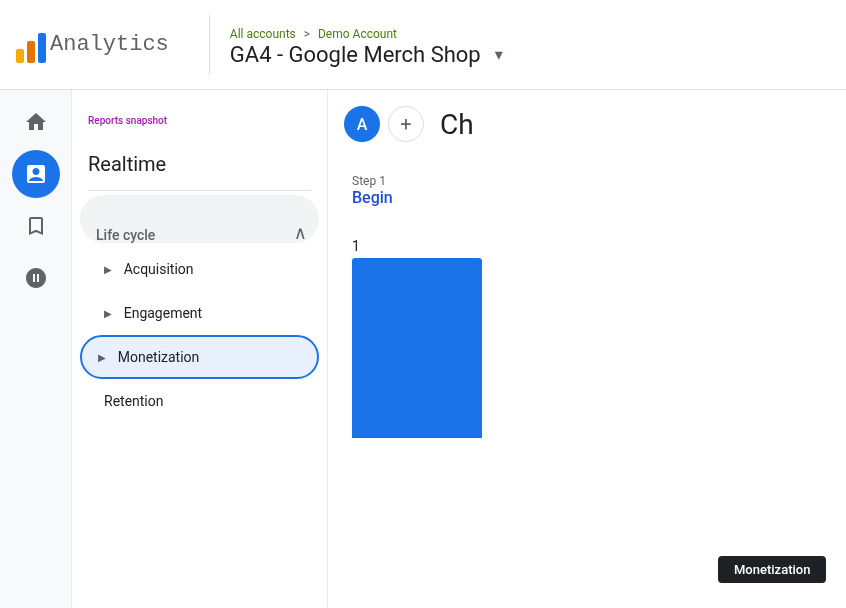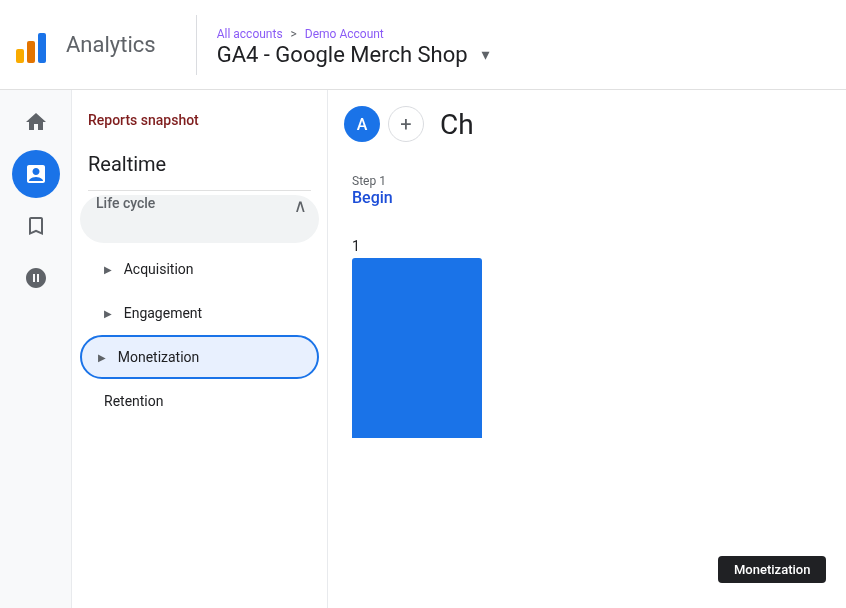--- a/index.html
+++ b/index.html
@@ -17,22 +17,23 @@
       align-items: center;
       height: 90px;
       background: #fff;
       border-bottom: 1px solid #e0e0e0;
       padding: 0 16px;
     }
 
     .logo-area {
       display: flex;
       align-items: center;
-      gap: 20px;
+      gap: 4px;
       padding-right: 20px;
+      font-family: Liberation Mono, monospace;
     }
 
     .logo-bars {
       display: flex;
       align-items: flex-end;
       gap: 3px;
       height: 36px;
     }
 
     .logo-bar {
@@ -46,21 +47,21 @@
       margin: 0 20px;
     }
 
     .account-info {
       display: flex;
       flex-direction: column;
     }
 
     .breadcrumb-text {
       font-size: 12px;
-      color: #8b5cf6;
+      color: #4d7c0f;
       margin-bottom: 2px;
     }
 
     .breadcrumb-separator {
       font-size: 12px;
       color: #5f6368;
       margin: 0 4px;
     }
 
     .account-title {
@@ -129,28 +130,28 @@
       display: flex;
       align-items: center;
       padding: 0 16px;
       height: 44px;
       cursor: pointer;
       font-size: 20px;
       color: #202124;
     }
 
     .sidebar-item.section-header {
-      font-size: 14px;
-      color: #7f1d1d;
+      font-size: 10px;
+      color: #a21caf;
       font-weight: 500;
     }
 
     .sidebar-section {
       display: flex;
-      align-items: flex-start;
+      align-items: flex-end;
       justify-content: space-between;
       padding: 0 12px 0 16px;
       height: 48px;
       cursor: pointer;
       background: #f1f3f4;
       border-radius: 24px;
       margin: 4px 8px;
     }
 
     .section-label {

